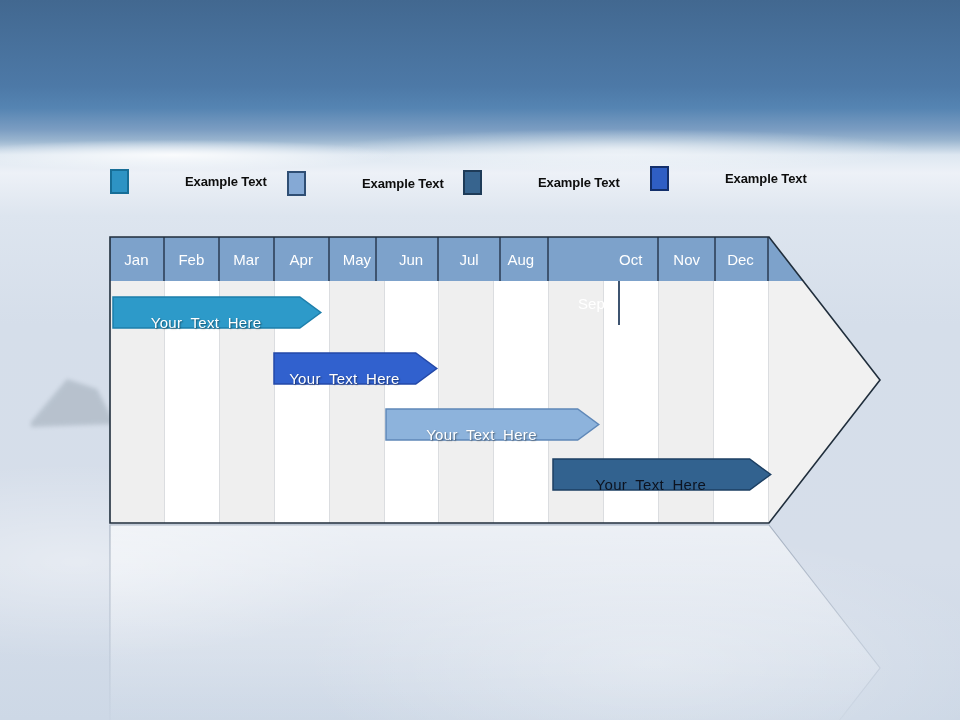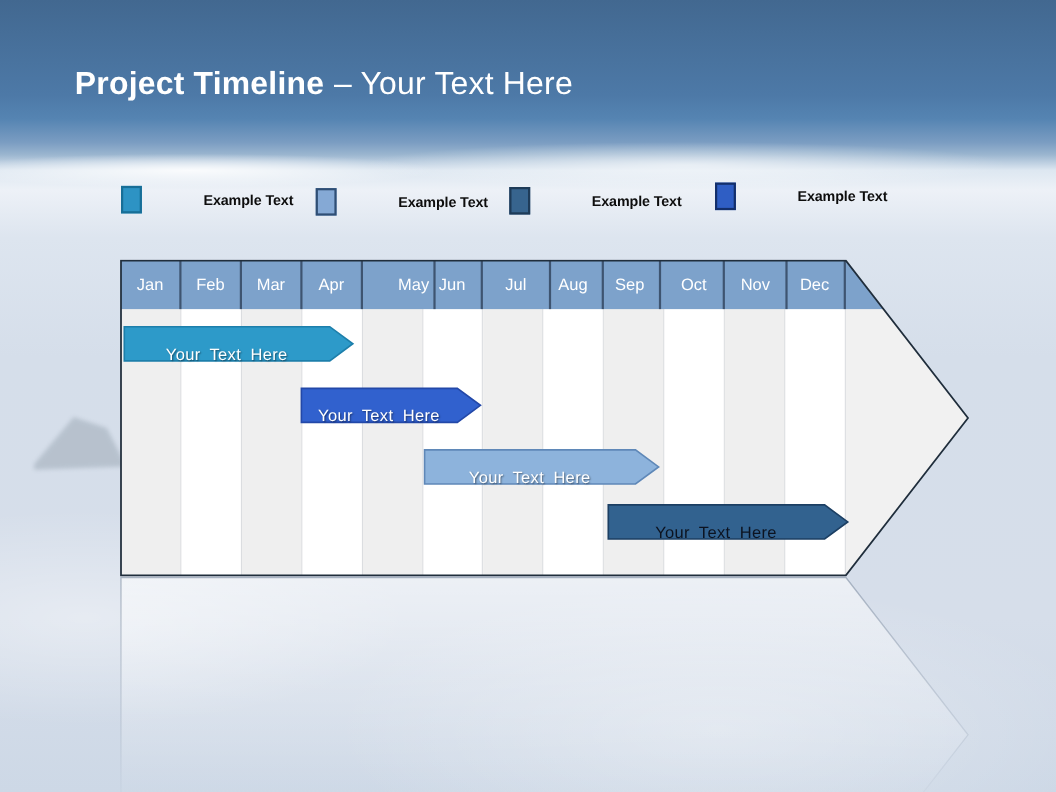--- a/index.html
+++ b/index.html
@@ -51,23 +51,20 @@
   .bar-label.lite{text-shadow:1px 1px 1.5px rgba(0,0,0,.45);}
   .outline,.reflection{position:absolute;pointer-events:none;}
   .outline{left:109px;top:236px;}
   .reflection{left:109px;top:524px;}
 </style>
 </head>
 <body>
 
 <div class="slide">
 
-  <div class="title">
-    <span class="t-bold">Project Timeline</span><span class="t-reg">– Your Text Here</span>
-  </div>
 
   <div id="legend">
       <div class="legend-item" style="left: 110px; top: 168px;">
         <span class="legend-swatch" style="background: rgb(45, 147, 196); border-color: rgb(23, 110, 151);"></span>
         <span class="legend-label">Example Text</span>
       </div>
       <div class="legend-item" style="left: 287px; top: 170px;">
         <span class="legend-swatch" style="background: rgb(133, 169, 213); border-color: rgb(47, 78, 116);"></span>
         <span class="legend-label">Example Text</span>
       </div>
@@ -96,25 +93,25 @@
       <div class="col" style="left: 384.417px; width: 54.9167px; background: rgb(255, 255, 255);"></div>
       <div class="col" style="left: 439.333px; width: 54.9167px; background: rgb(239, 239, 239);"></div>
       <div class="col" style="left: 494.25px; width: 54.9167px; background: rgb(255, 255, 255);"></div>
       <div class="col" style="left: 549.167px; width: 54.9167px; background: rgb(239, 239, 239);"></div>
       <div class="col" style="left: 604.083px; width: 54.9167px; background: rgb(255, 255, 255);"></div>
       <div class="chart-header" style="background: rgb(125, 162, 203);">
         <div class="month-cell" style="left: 0px; width: 54.9167px; border-right-color: rgb(62, 84, 112);">Jan</div>
         <div class="month-cell" style="left: 54.9167px; width: 54.9167px; border-right-color: rgb(62, 84, 112);">Feb</div>
         <div class="month-cell" style="left: 109.833px; width: 54.9167px; border-right-color: rgb(62, 84, 112);">Mar</div>
         <div class="month-cell" style="left: 164.75px; width: 54.9167px; border-right-color: rgb(62, 84, 112);">Apr</div>
-        <div class="month-cell" style="left: 231px; width: 54.9167px; border-right-color: rgb(62, 84, 112); padding-left: 17px;">May</div>
+        <div class="month-cell" style="left: 212px; width: 54.9167px; border-right-color: rgb(62, 84, 112); padding-left: 17px;">May</div>
         <div class="month-cell" style="left: 274.583px; width: 54.9167px; border-right-color: rgb(62, 84, 112);">Jun</div>
         <div class="month-cell" style="left: 329.5px; width: 61px; border-right-color: rgb(62, 84, 112);">Jul</div>
         <div class="month-cell" style="left: 384.417px; width: 54.9167px; border-right-color: rgb(62, 84, 112);">Aug</div>
-        <div class="month-cell" style="left: 436px; width: 54.9167px; border-right-color: rgb(62, 84, 112);">Sep</div>
+        <div class="month-cell" style="left: 455px; width: 54.9167px; border-right-color: rgb(62, 84, 112); margin-top: 44px;">Sep</div>
         <div class="month-cell" style="left: 494.25px; width: 54.9167px; border-right-color: rgb(62, 84, 112);">Oct</div>
         <div class="month-cell" style="left: 549.167px; width: 57px; border-right-color: rgb(62, 84, 112);">Nov</div>
         <div class="month-cell" style="left: 604.083px; width: 54.9167px; border-right-color: rgb(62, 84, 112);">Dec</div>
       </div>
       <div class="bar" style="left: 2.19667px; top: 59px; width: 209.782px; height: 33px;">
         <svg width="209.78166666666667" height="33">
           <polygon points="1,1 187.78166666666667,1 208.78166666666667,16.5 187.78166666666667,32 1,32" fill="#2D9AC9" stroke="#1D7FAB" stroke-width="1.5"></polygon>
         </svg>
         <div class="bar-label lite" style="width: 187.782px; color: rgb(255, 255, 255);">Your Text Here</div>
       </div>

